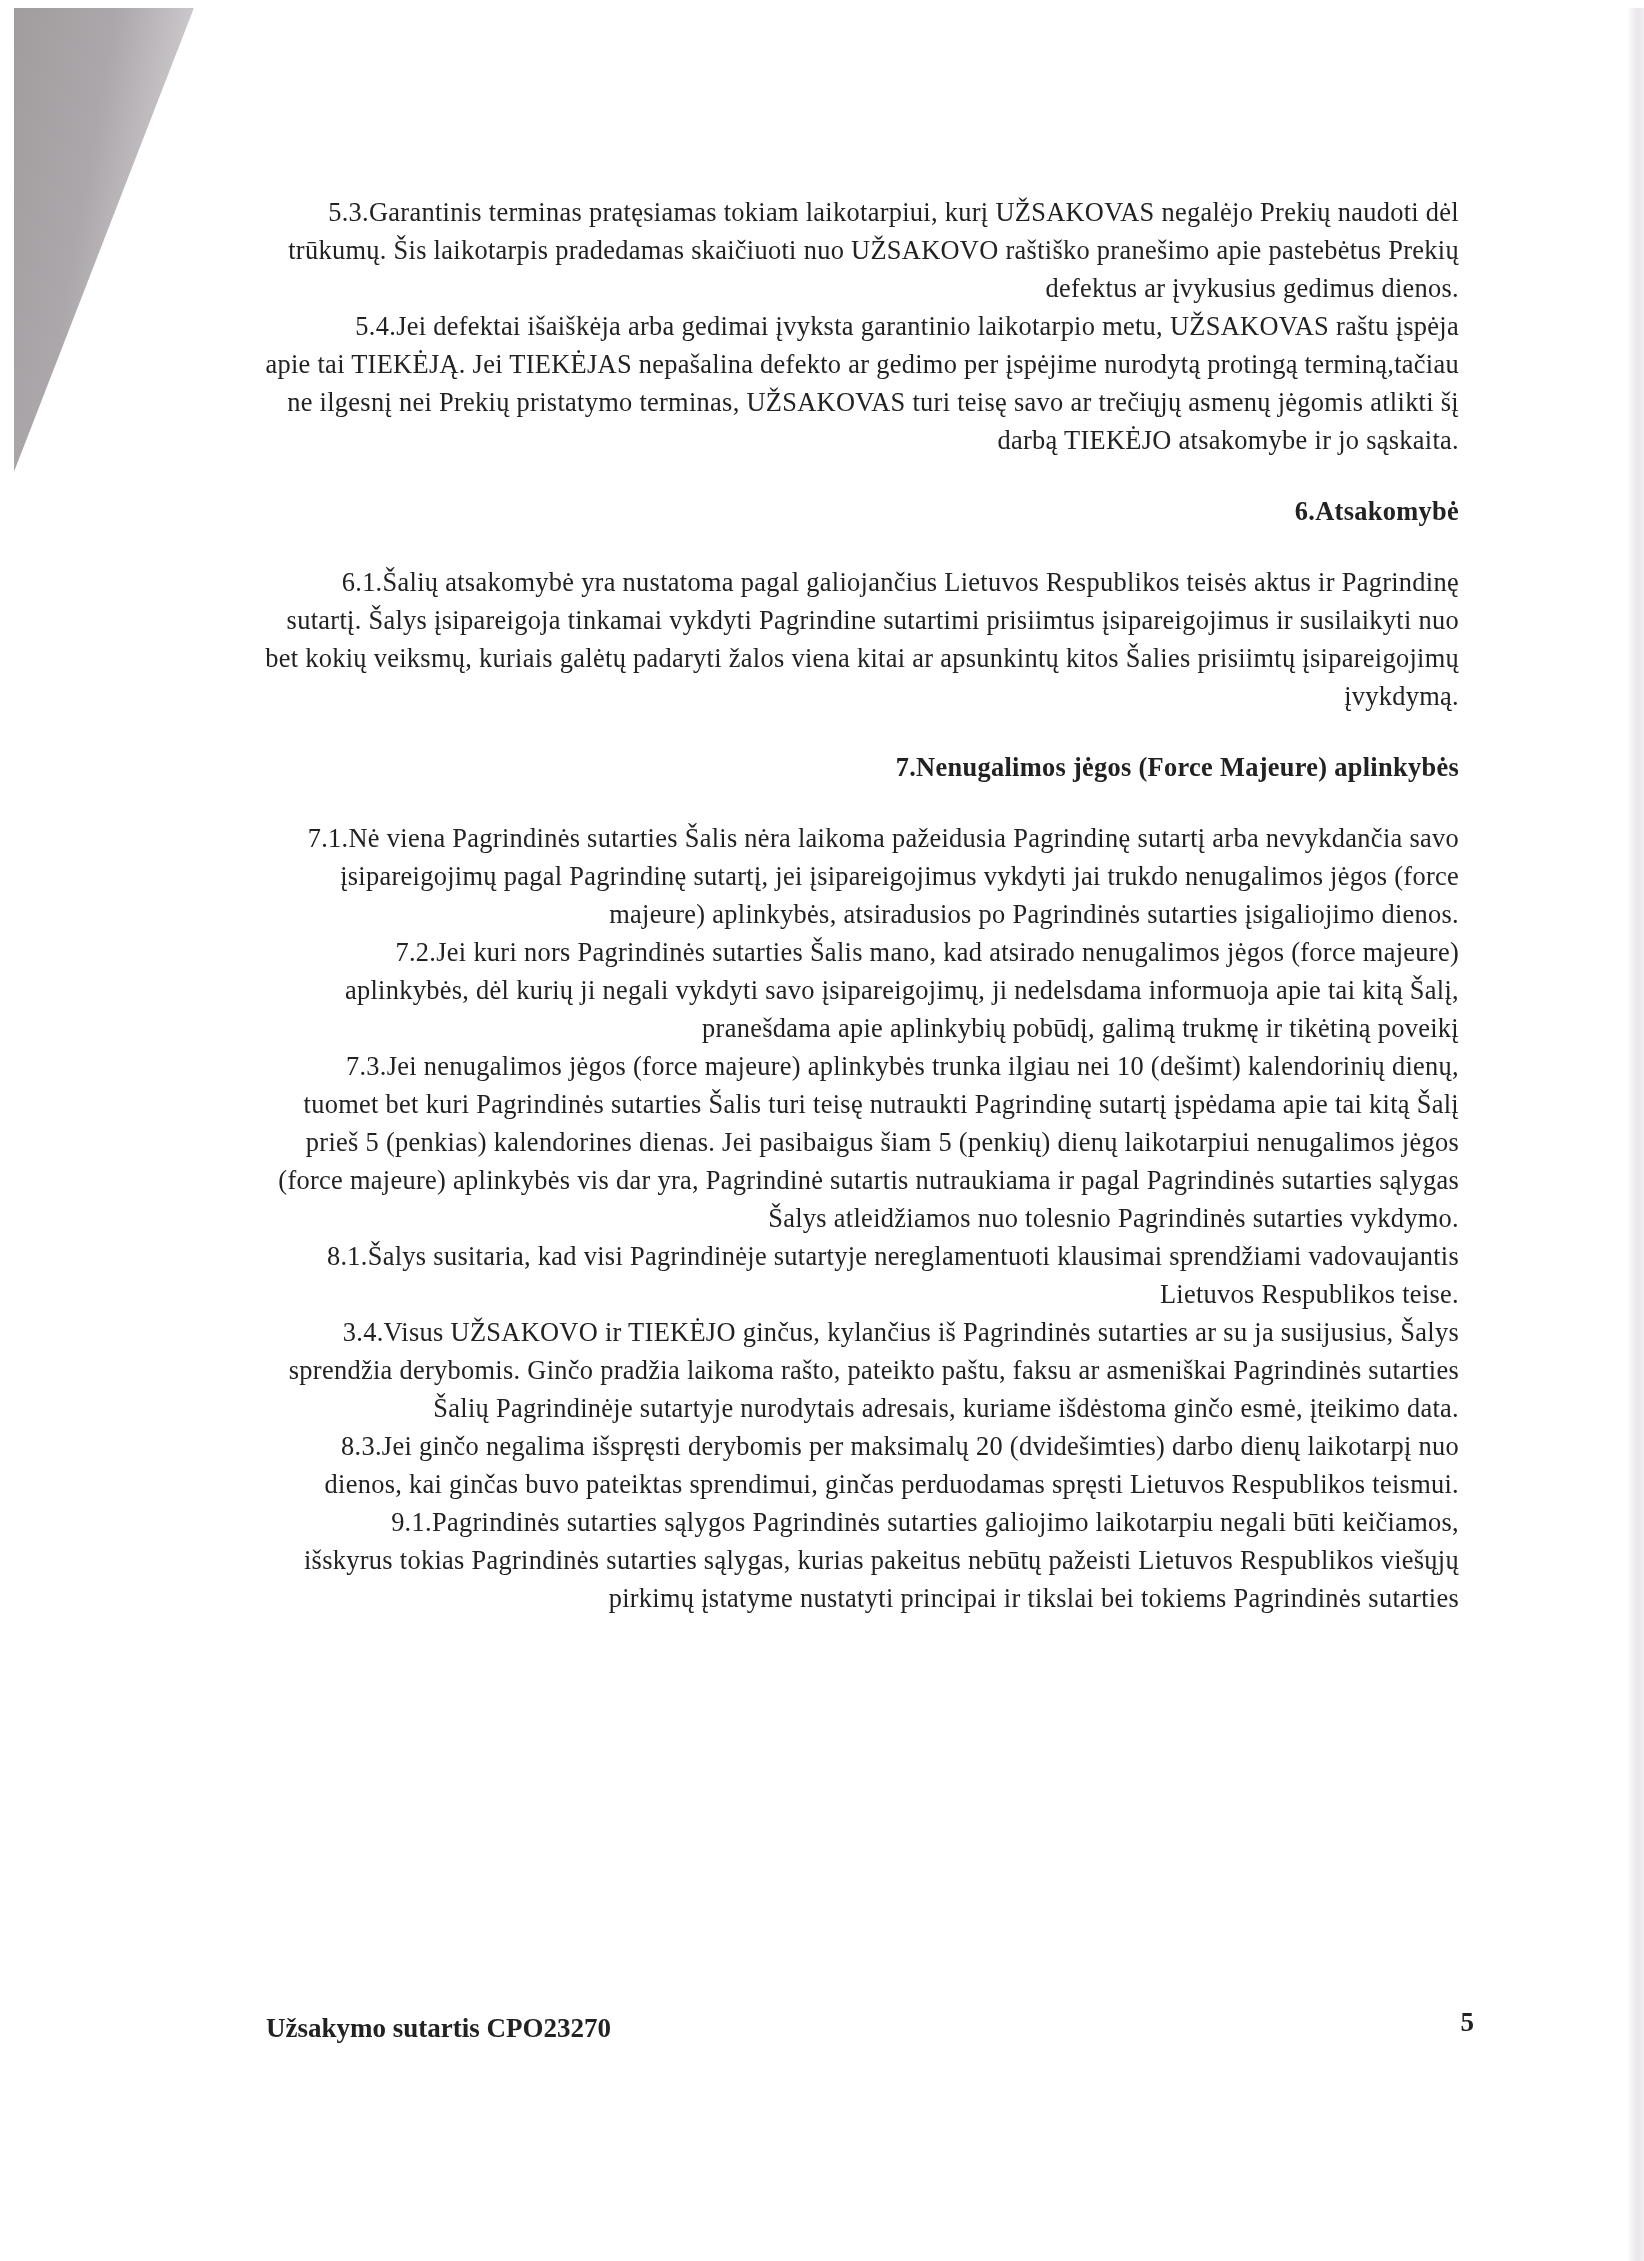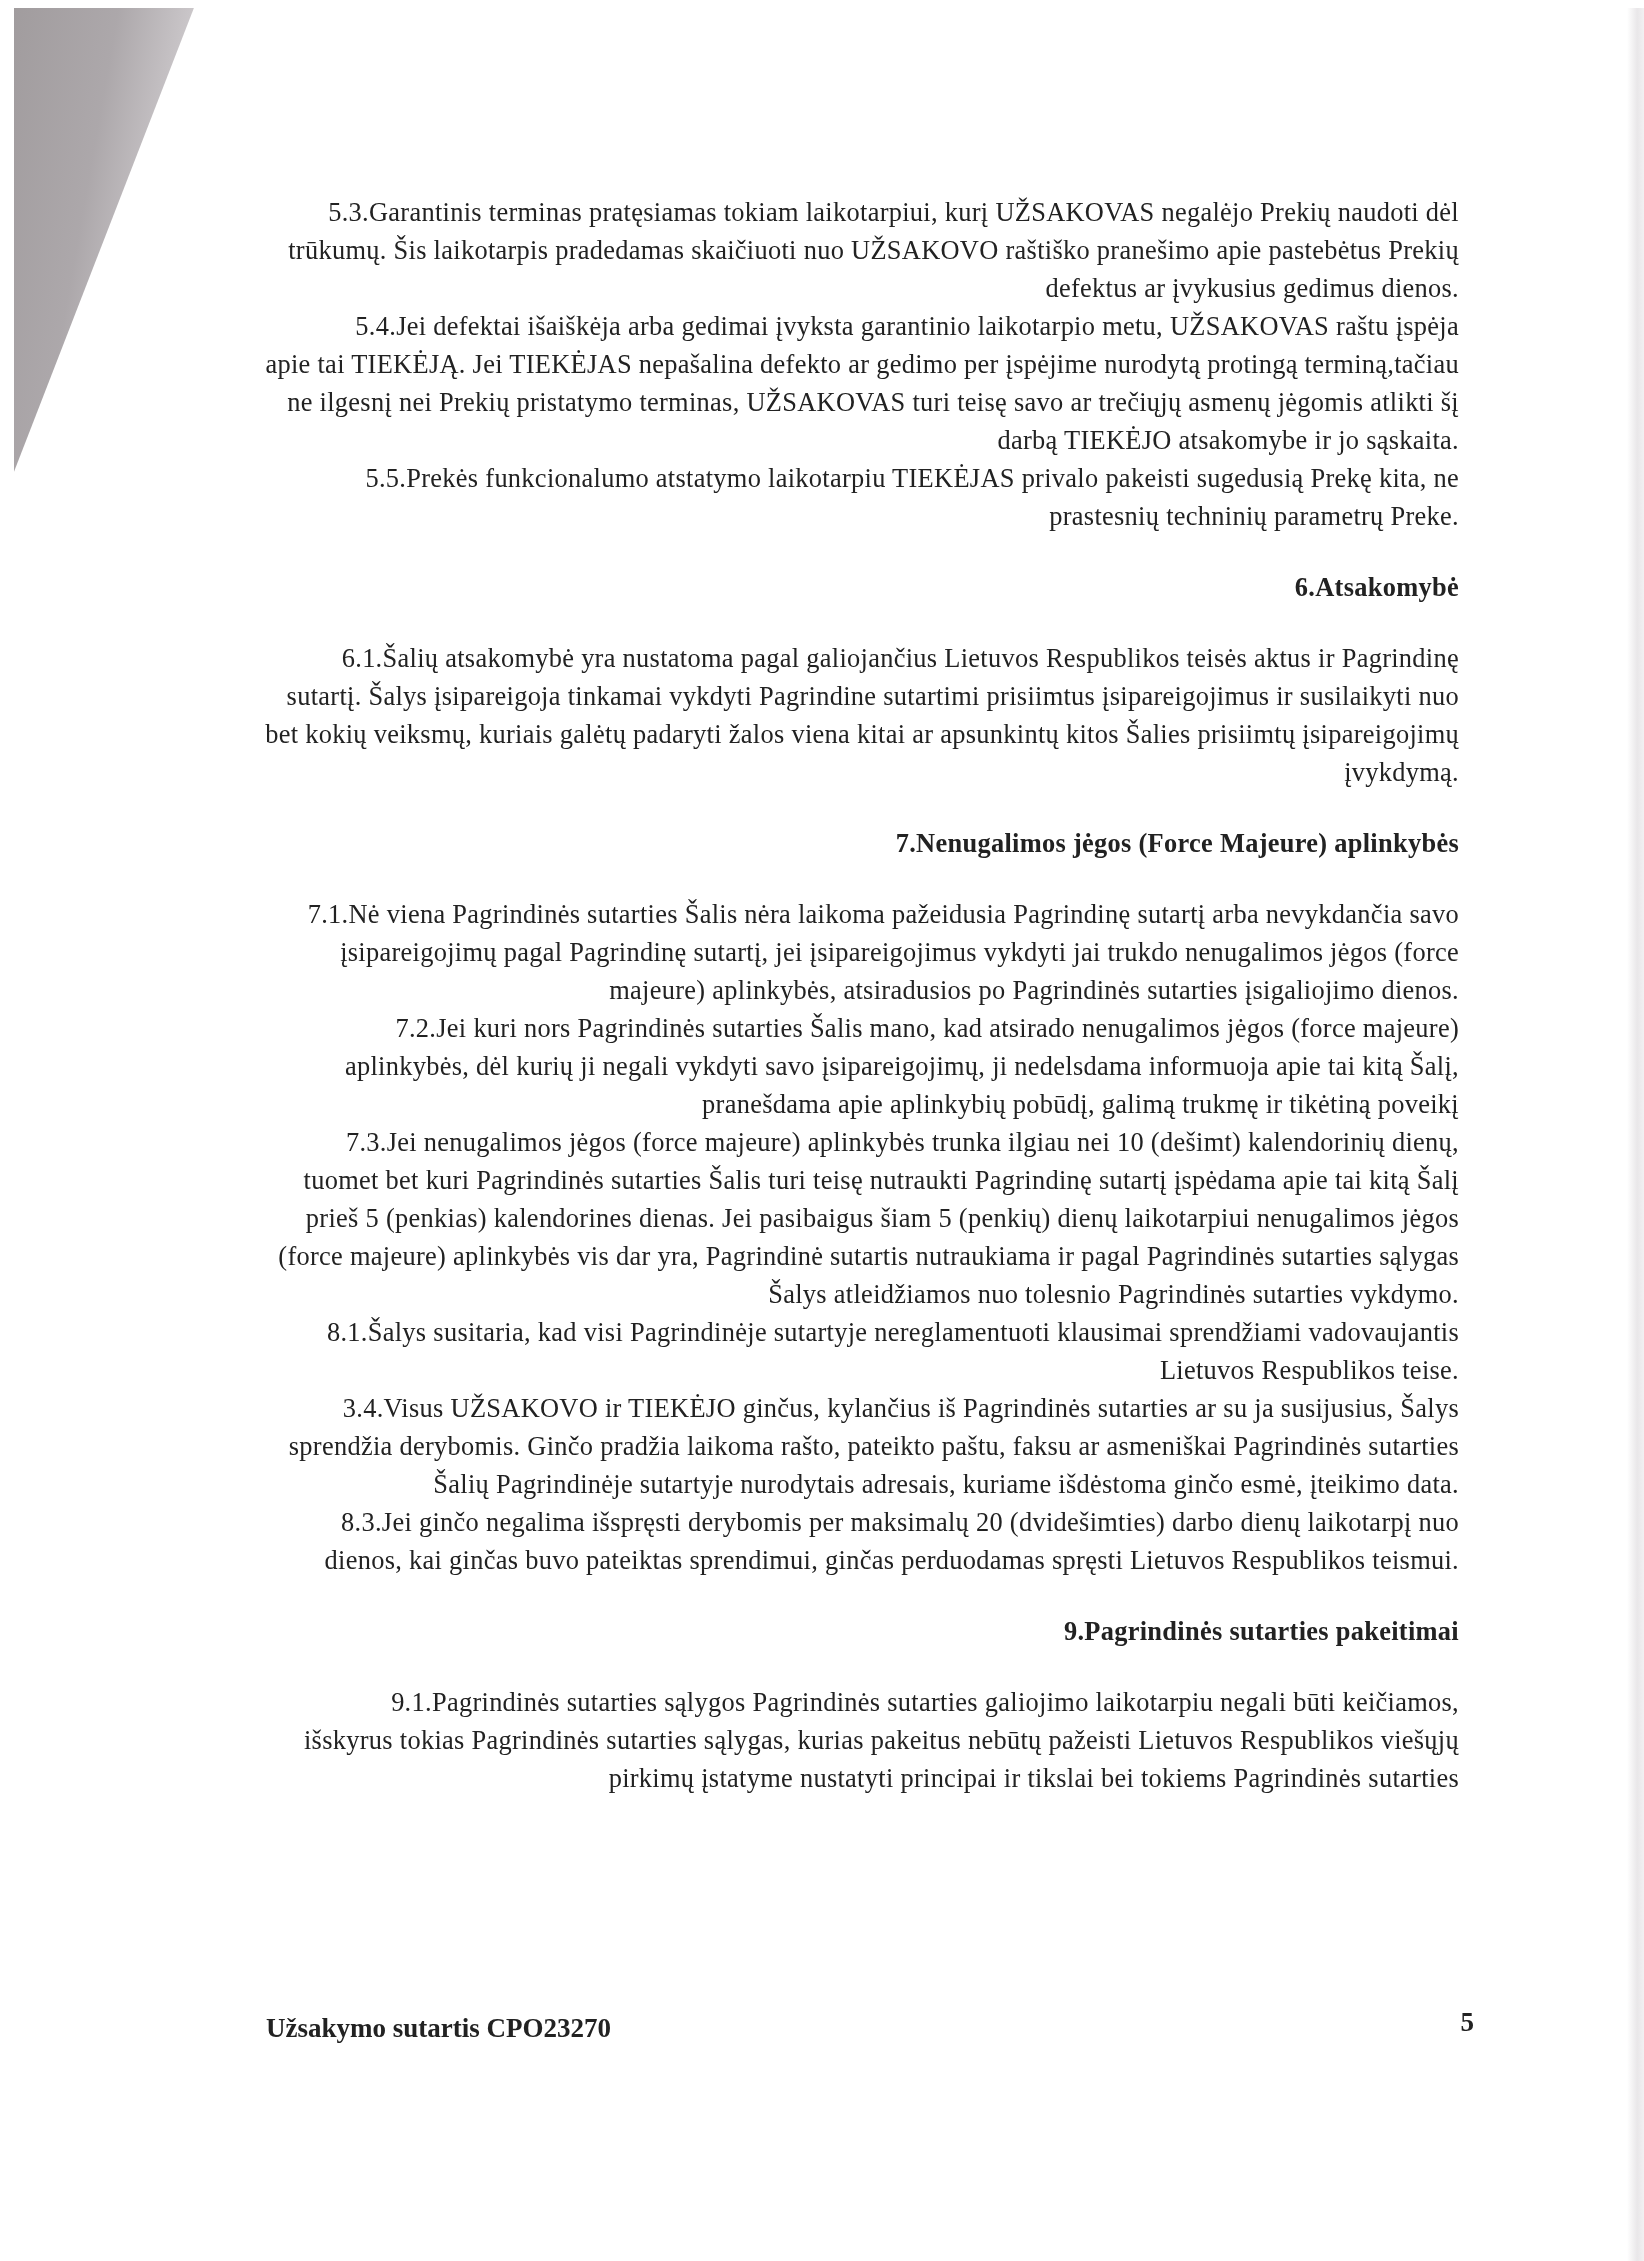--- a/index.html
+++ b/index.html
@@ -40,21 +40,20 @@
 <body>
 
 <div class="scan-shadow"></div>
 <div class="right-edge"></div>
 
 <div class="page">
 
   <div>
     <p class="para"><span class="num">5.3.</span><span>Garantinis terminas pratęsiamas tokiam laikotarpiui, kurį UŽSAKOVAS negalėjo Prekių naudoti dėl trūkumų. Šis laikotarpis pradedamas skaičiuoti nuo UŽSAKOVO raštiško pranešimo apie pastebėtus Prekių defektus ar įvykusius gedimus dienos.</span></p>
     <p class="para"><span class="num">5.4.</span><span>Jei defektai išaiškėja arba gedimai įvyksta garantinio laikotarpio metu, UŽSAKOVAS raštu įspėja apie tai TIEKĖJĄ. Jei TIEKĖJAS nepašalina defekto ar gedimo per įspėjime nurodytą protingą terminą,tačiau ne ilgesnį nei Prekių pristatymo terminas, UŽSAKOVAS turi teisę savo ar trečiųjų asmenų jėgomis atlikti šį darbą TIEKĖJO atsakomybe ir jo sąskaita.</span></p>
-    <p class="para"><span class="num">5.5.</span><span>Prekės funkcionalumo atstatymo laikotarpiu TIEKĖJAS privalo pakeisti sugedusią Prekę kita, ne prastesnių techninių parametrų Preke.</span></p>
   </div>
 
   <div>
     <p class="para heading"><span class="num">6.</span><span>Atsakomybė</span></p>
     <p class="para"><span class="num">6.1.</span><span>Šalių atsakomybė yra nustatoma pagal galiojančius Lietuvos Respublikos teisės aktus ir Pagrindinę sutartį. Šalys įsipareigoja tinkamai vykdyti Pagrindine sutartimi prisiimtus įsipareigojimus ir susilaikyti nuo bet kokių veiksmų, kuriais galėtų padaryti žalos viena kitai ar apsunkintų kitos Šalies prisiimtų įsipareigojimų įvykdymą.</span></p>
   </div>
 
   <div>
     <p class="para heading"><span class="num">7.</span><span>Nenugalimos jėgos (Force Majeure) aplinkybės</span></p>
     <p class="para"><span class="num">7.1.</span><span>Nė viena Pagrindinės sutarties Šalis nėra laikoma pažeidusia Pagrindinę sutartį arba nevykdančia savo įsipareigojimų pagal Pagrindinę sutartį, jei įsipareigojimus vykdyti jai trukdo nenugalimos jėgos (force majeure) aplinkybės, atsiradusios po Pagrindinės sutarties įsigaliojimo dienos.</span></p>
@@ -62,21 +61,20 @@
     <p class="para"><span class="num">7.3.</span><span>Jei nenugalimos jėgos (force majeure) aplinkybės trunka ilgiau nei 10 (dešimt) kalendorinių dienų, tuomet bet kuri Pagrindinės sutarties Šalis turi teisę nutraukti Pagrindinę sutartį įspėdama apie tai kitą Šalį prieš 5 (penkias) kalendorines dienas. Jei pasibaigus šiam 5 (penkių) dienų laikotarpiui nenugalimos jėgos (force majeure) aplinkybės vis dar yra, Pagrindinė sutartis nutraukiama ir pagal Pagrindinės sutarties sąlygas Šalys atleidžiamos nuo tolesnio Pagrindinės sutarties vykdymo.</span></p>
   </div>
 
   <div>
     <p class="para"><span class="num">8.1.</span><span>Šalys susitaria, kad visi Pagrindinėje sutartyje nereglamentuoti klausimai sprendžiami vadovaujantis Lietuvos Respublikos teise.</span></p>
     <p class="para"><span class="num">3.4.</span><span>Visus UŽSAKOVO ir TIEKĖJO ginčus, kylančius iš Pagrindinės sutarties ar su ja susijusius, Šalys sprendžia derybomis. Ginčo pradžia laikoma rašto, pateikto paštu, faksu ar asmeniškai Pagrindinės sutarties Šalių Pagrindinėje sutartyje nurodytais adresais, kuriame išdėstoma ginčo esmė, įteikimo data.</span></p>
     <p class="para"><span class="num">8.3.</span><span>Jei ginčo negalima išspręsti derybomis per maksimalų 20 (dvidešimties) darbo dienų laikotarpį nuo dienos, kai ginčas buvo pateiktas sprendimui, ginčas perduodamas spręsti Lietuvos Respublikos teismui.</span></p>
   </div>
 
   <div>
-    <p class="para heading"><span class="num">9.</span><span>Pagrindinės sutarties pakeitimai</span></p>
     <p class="para"><span class="num">9.1.</span><span>Pagrindinės sutarties sąlygos Pagrindinės sutarties galiojimo laikotarpiu negali būti keičiamos, išskyrus tokias Pagrindinės sutarties sąlygas, kurias pakeitus nebūtų pažeisti Lietuvos Respublikos viešųjų pirkimų įstatyme nustatyti principai ir tikslai bei tokiems Pagrindinės sutarties</span></p>
   </div>
 </div>
 
 <div class="footer">
   <span class="title">Užsakymo sutartis CPO23270</span>
   <span class="pgnum">5</span>
 </div>
 
 

